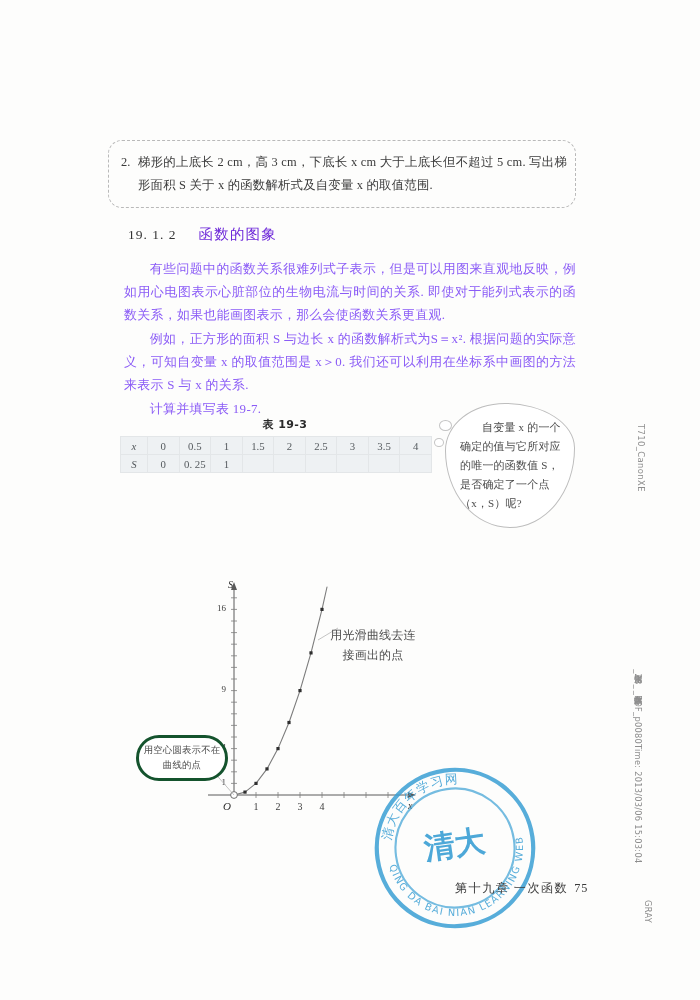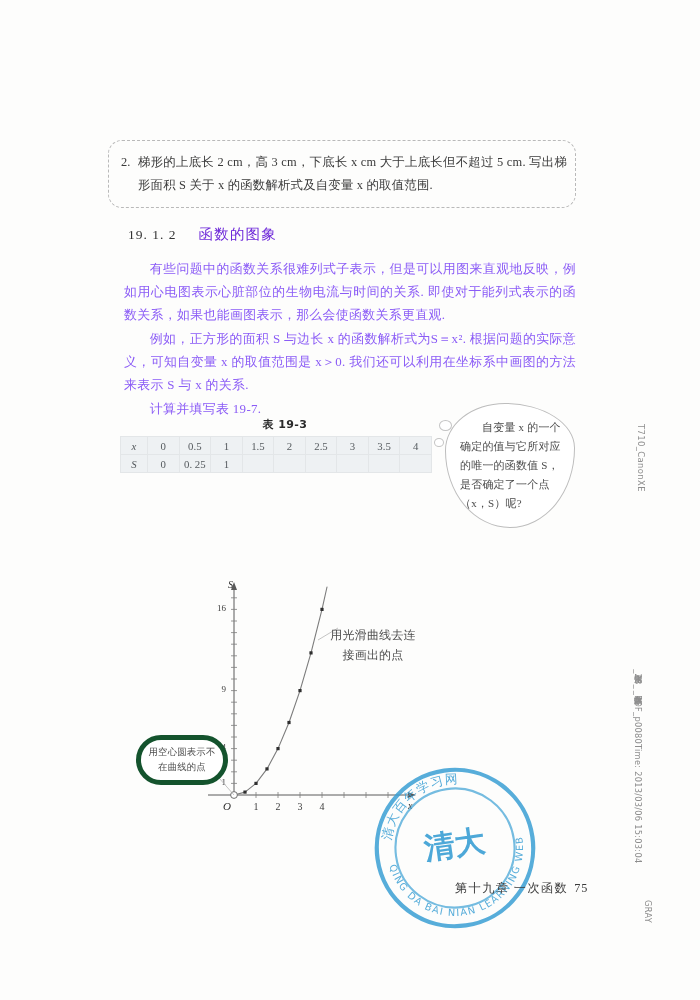--- a/index.html
+++ b/index.html
@@ -201,21 +201,21 @@
     text-align: center;
     letter-spacing: 0.2px;
   }
   .callout-left {
     position: absolute;
     left: -14px;
     top: 155px;
     width: 92px;
     padding: 5px 4px;
     box-sizing: border-box;
-    border: 5px solid #14532d;
+    border: 3px solid #14532d;
     border-radius: 40px;
     background: #fff;
     font-size: 9.4px;
     line-height: 1.62;
     color: #4d4d4d;
     text-align: center;
     letter-spacing: 0.2px;
   }
 
   

